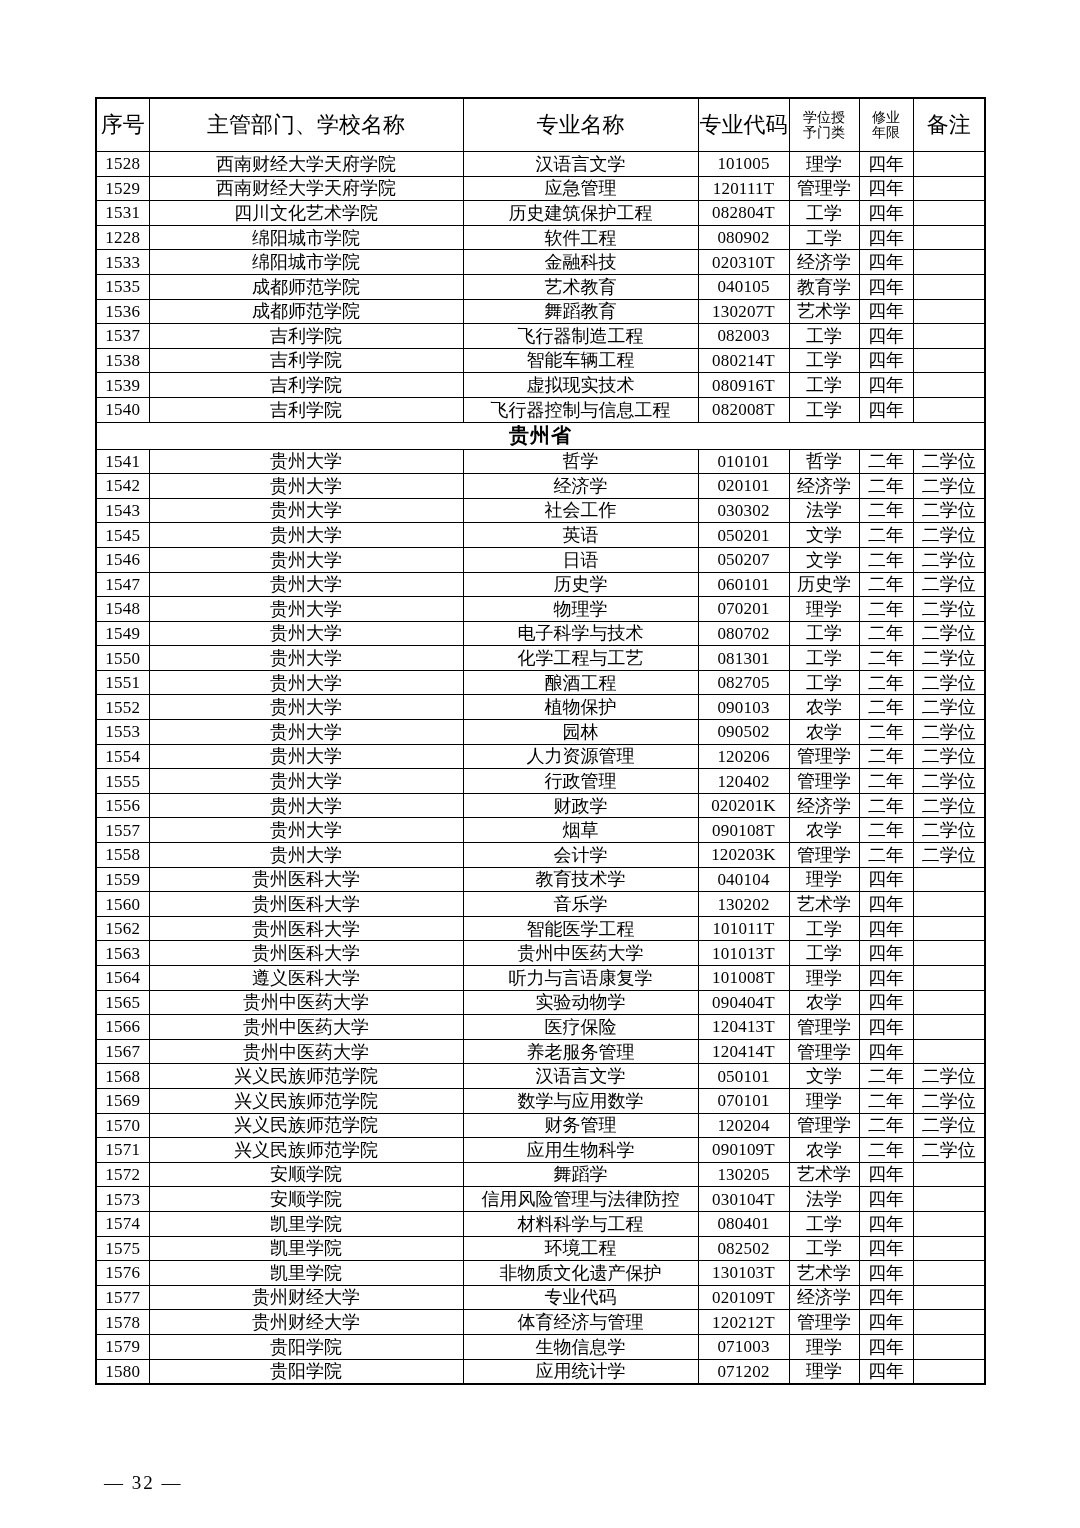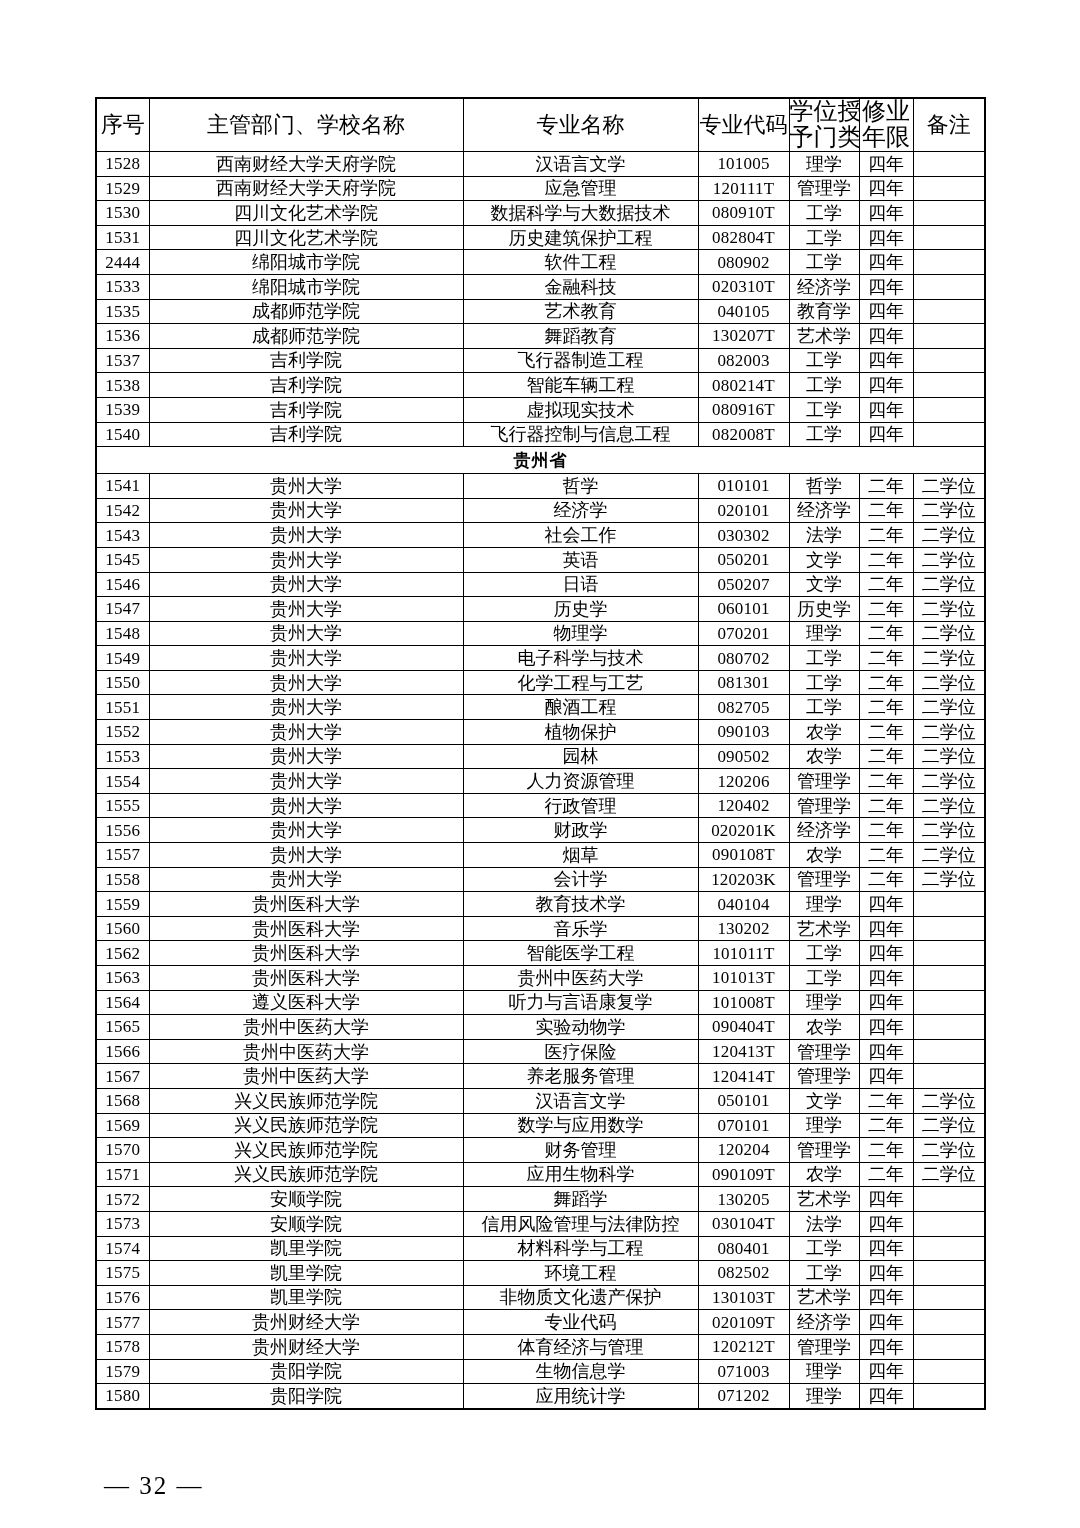--- a/index.html
+++ b/index.html
@@ -54,41 +54,41 @@
   col.c-remark  { width: 72px; }
 
   thead td {
     height: 52px;
     font-size: 22px;
     font-weight: normal;
     border-bottom: 2px solid #000;
   }
   thead td.two-line {
     line-height: 1.08;
-    font-size: 24px;
+    font-size: 14px;
   }
   tbody td {
     height: 23.6px;
     font-size: 18px;
   }
   tbody td.seq, tbody td.code {
     font-size: 17px;
     letter-spacing: 0.2px;
   }
   tr.section-row td {
     height: 26px;
     font-weight: bold;
-    font-size: 17px;
+    font-size: 20px;
     letter-spacing: 1px;
   }
   #footer {
     position: absolute;
     left: 104px;
     top: 1472px;
-    font-size: 25px;
+    font-size: 19px;
     letter-spacing: 2px;
     color: #000;
     text-align: right;
   }
 </style>
 </head>
 <body>
 
 <div id="page">
 
@@ -127,39 +127,30 @@
           <tr>
             <td class="seq">1529</td>
             <td>西南财经大学天府学院</td>
             <td>应急管理</td>
             <td class="code">120111T</td>
             <td>管理学</td>
             <td>四年</td>
             <td></td>
           </tr>
           <tr>
-            <td class="seq">1530</td>
-            <td>四川文化艺术学院</td>
-            <td>数据科学与大数据技术</td>
-            <td class="code">080910T</td>
-            <td>工学</td>
-            <td>四年</td>
-            <td></td>
-          </tr>
-          <tr>
             <td class="seq">1531</td>
             <td>四川文化艺术学院</td>
             <td>历史建筑保护工程</td>
             <td class="code">082804T</td>
             <td>工学</td>
             <td>四年</td>
             <td></td>
           </tr>
           <tr>
-            <td class="seq">2444</td>
+            <td class="seq">1228</td>
             <td>绵阳城市学院</td>
             <td>软件工程</td>
             <td class="code">080902</td>
             <td>工学</td>
             <td>四年</td>
             <td></td>
           </tr>
           <tr>
             <td class="seq">1533</td>
             <td>绵阳城市学院</td>

